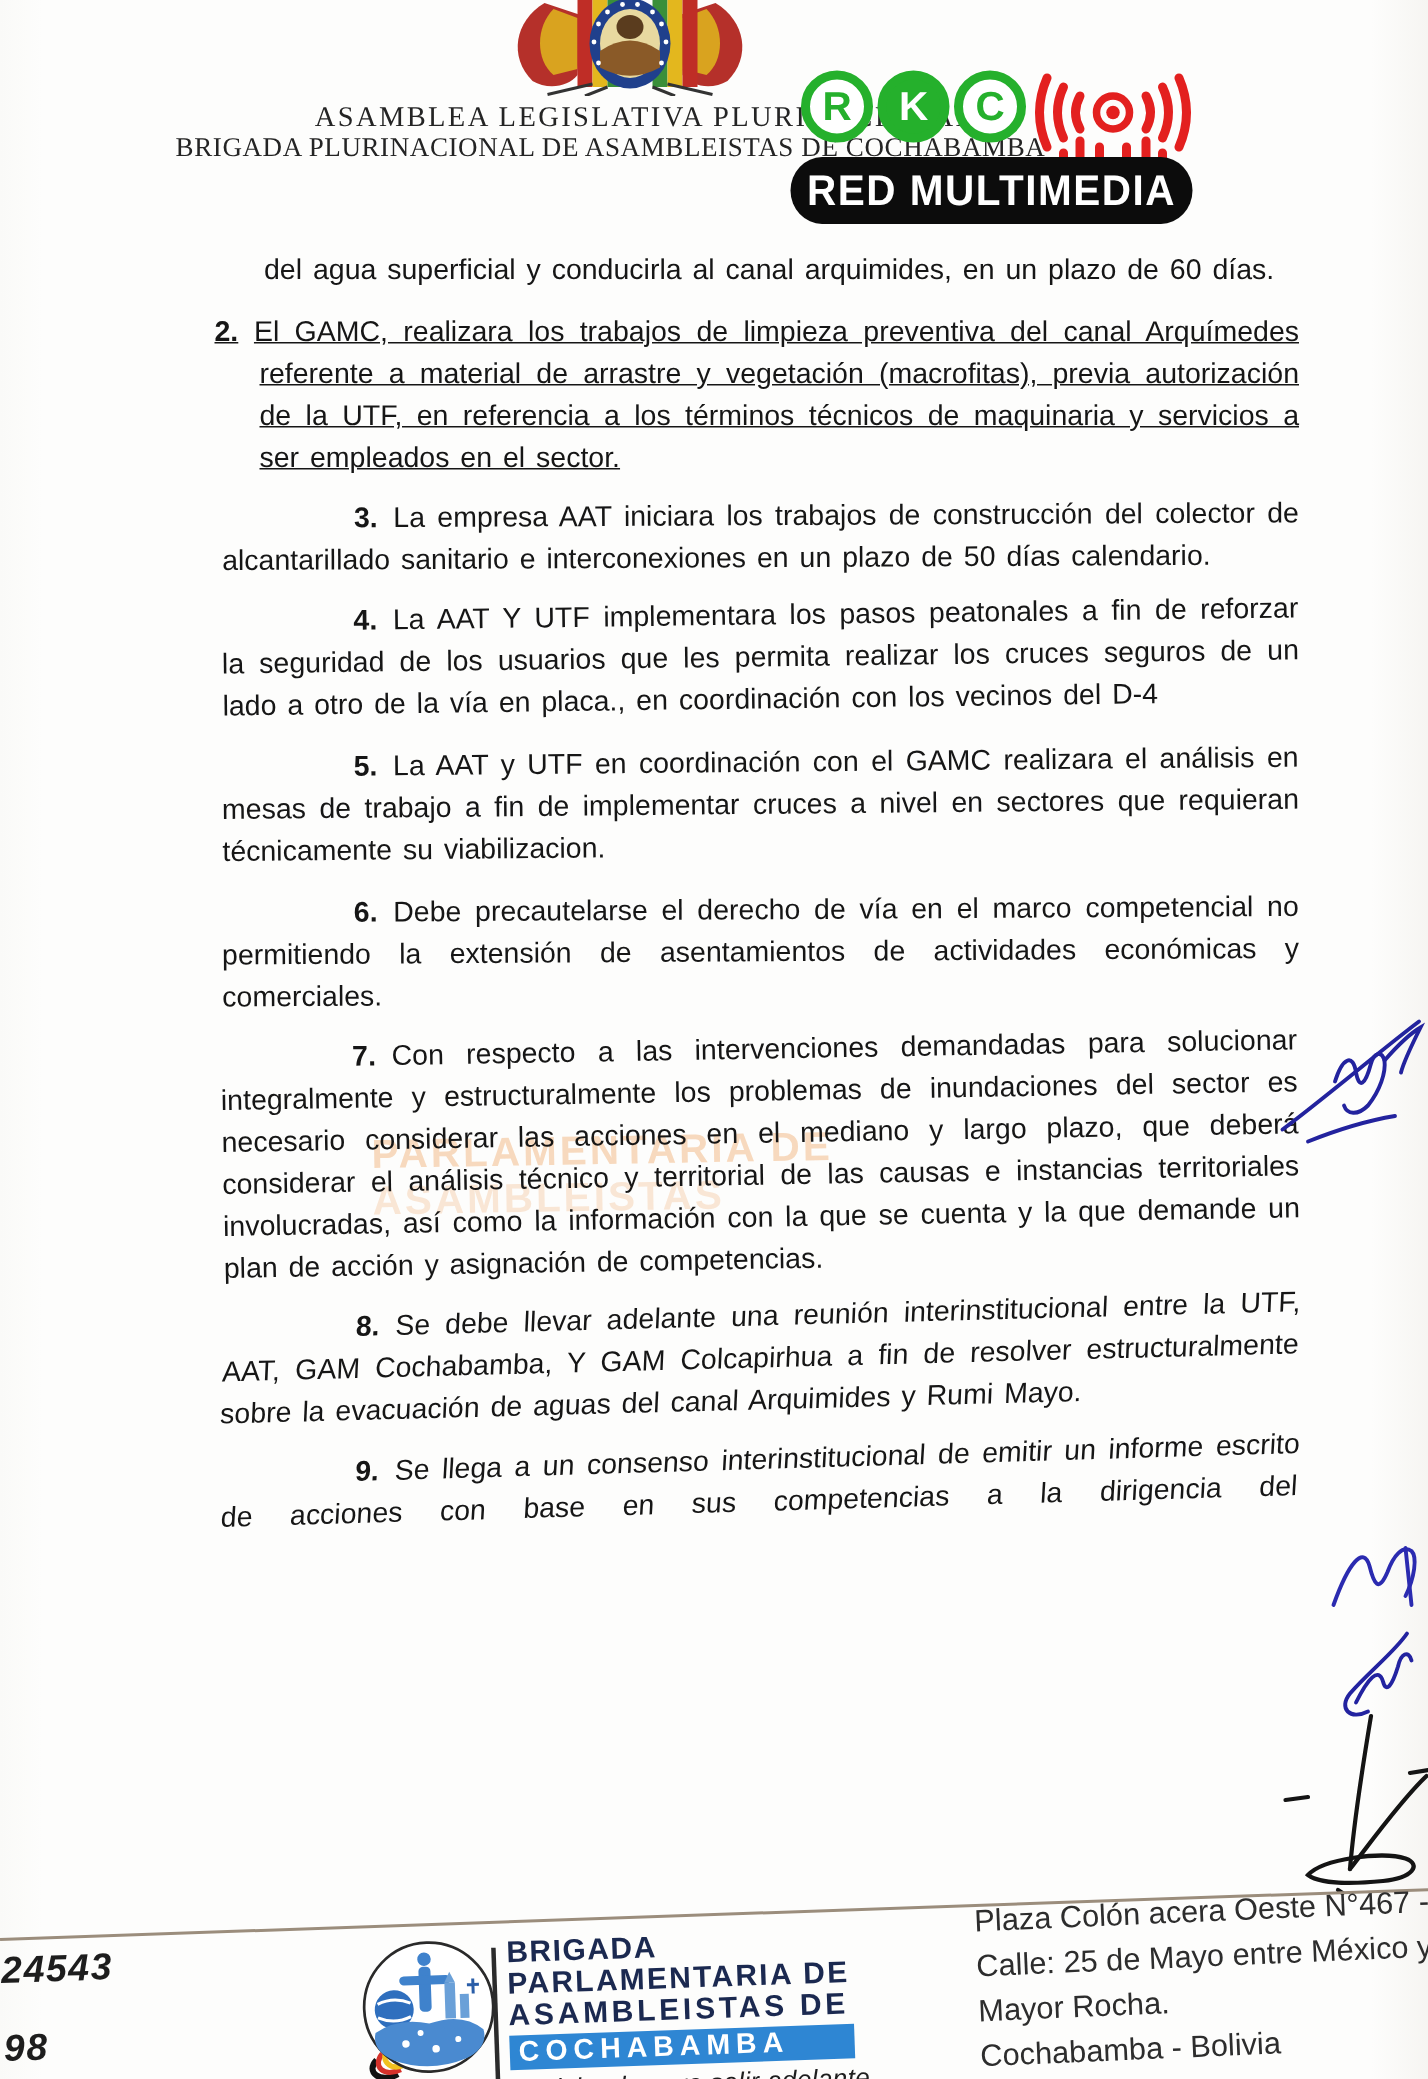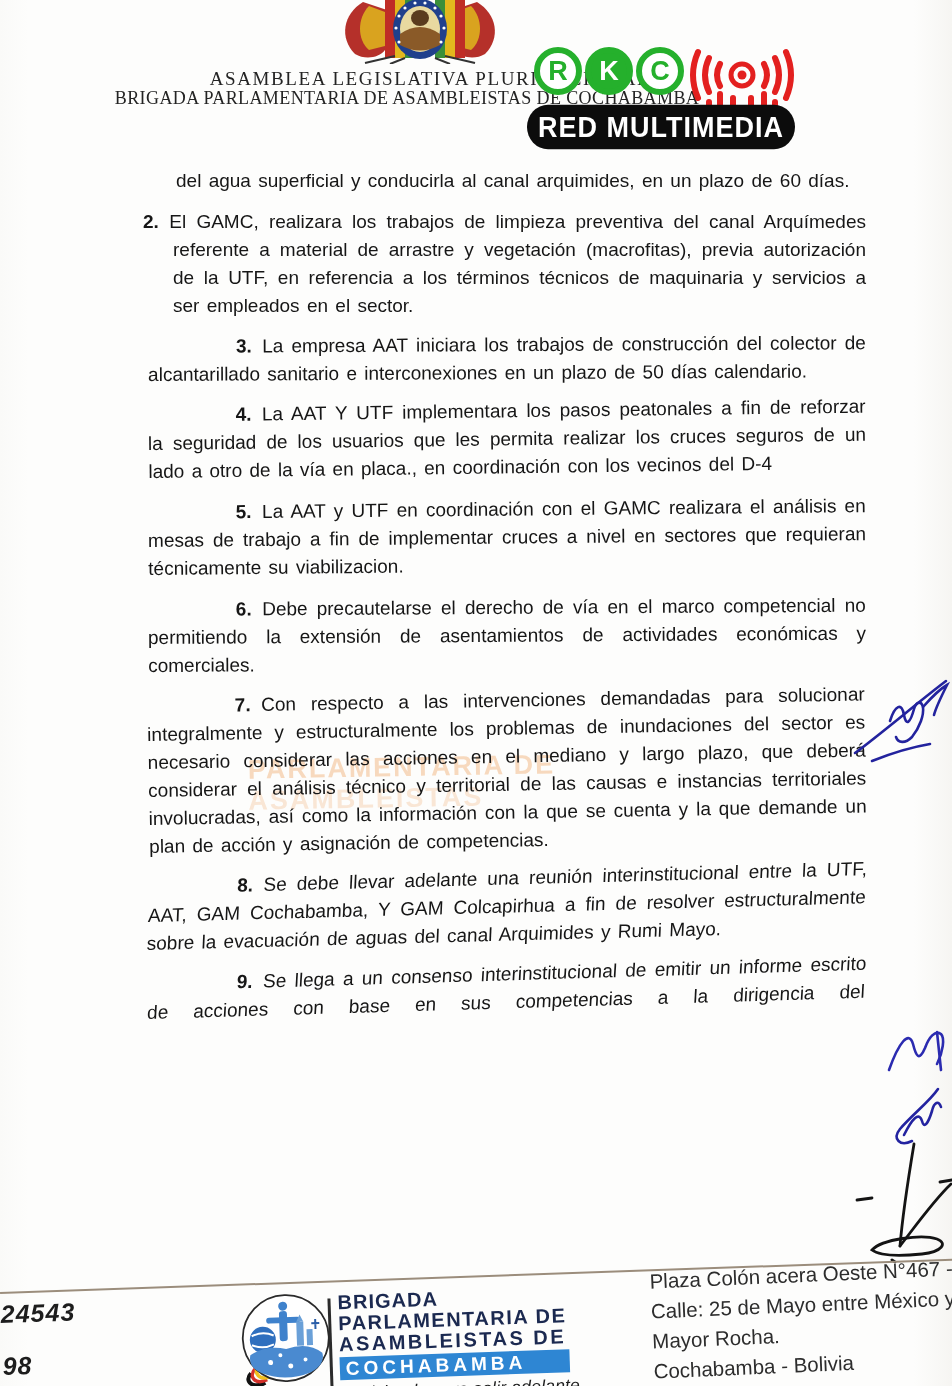--- a/index.html
+++ b/index.html
@@ -25,21 +25,21 @@
   .wmark{position:absolute;left:248px;top:752px;transform:rotate(-1deg);color:rgba(236,142,58,.32);
          font-weight:bold;font-size:27px;letter-spacing:2px;line-height:31px;}
   .wmark .l2{color:rgba(236,142,58,.2);}
   
   .bodytext{position:absolute;left:140px;top:167px;width:726px;font-size:19px;line-height:28px;
             text-align:justify;word-spacing:2px;}
   .bodytext p{margin:0 0 13px 8px;transform-origin:0 50%;}
   .pnum{margin-right:.55em;}
   .pnum:empty{margin-right:0;}
   .p1{text-indent:28px;}
-  .p2{margin-left:3px !important;padding-left:30px;text-indent:-30px;}
+  .p2{margin-left:3px !important;padding-left:30px;text-indent:-30px;text-decoration:underline;}
   .p3,.p4,.p5,.p6,.p7,.p8,.p9{text-indent:88px;}
   .p3{transform:rotate(-.3deg);}
   .p4{transform:rotate(-.75deg);}
   .p5{transform:rotate(-.55deg);}
   .p6{transform:rotate(-.35deg);}
   .p7{transform:rotate(-1deg);}
   .p8{transform:rotate(-1.5deg) skewX(-4deg);}
   .p9{transform:rotate(-1.7deg) skewX(-5deg);text-align-last:justify;}
   
   .sig{position:absolute;}
@@ -94,21 +94,21 @@
         <circle cx="100" cy="8" r="1.6"></circle>
         <circle cx="106" cy="16" r="1.6"></circle>
       <circle cx="109" cy="28" r="1.6"></circle>
         <circle cx="61" cy="28" r="1.6"></circle>
       <circle cx="64" cy="42" r="1.6"></circle>
         <circle cx="106" cy="42" r="1.6"></circle>
     </g>
   </svg>
 
   <div class="orgline org1">ASAMBLEA LEGISLATIVA PLURINACIONAL</div>
-  <div class="orgline org2">BRIGADA PARLAMENTARIA DE ASAMBLEISTAS DE COCHABAMBA</div>
+  <div class="orgline org2">BRIGADA PLURINACIONAL DE ASAMBLEISTAS DE COCHABAMBA</div>
 
   <div class="rkc-circles">
     <span class="rkc-c">R</span>
     <span class="rkc-c solid">K</span>
     <span class="rkc-c">C</span>
   </div>
 
   <svg class="waves" width="108" height="76" viewBox="0 0 108 76">
     <g stroke="#e3201f" stroke-width="6" fill="none" stroke-linecap="round">
       <path d="M32,22 Q26,33 32,44"></path>

